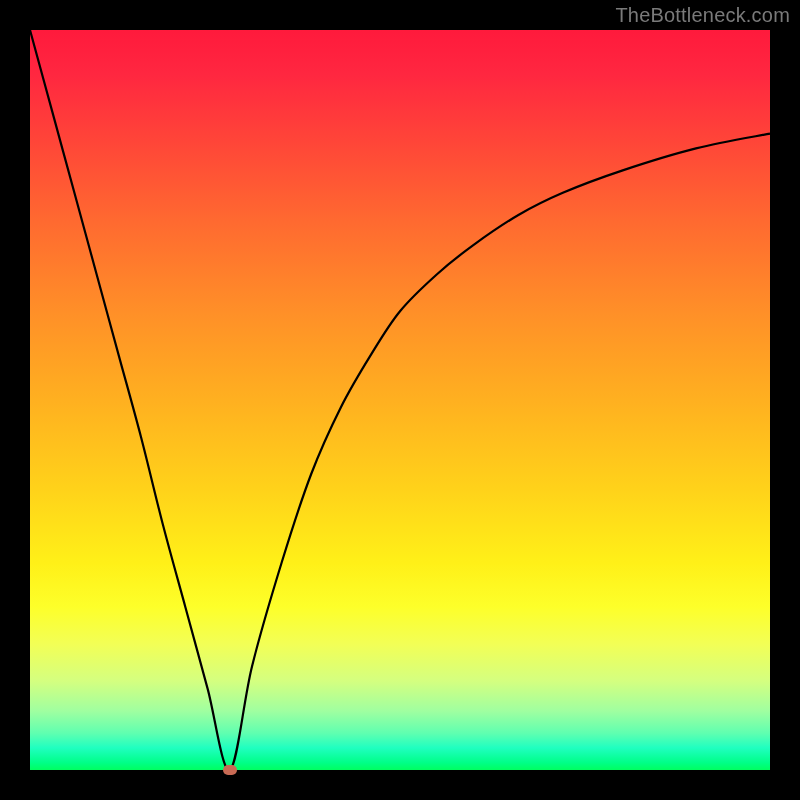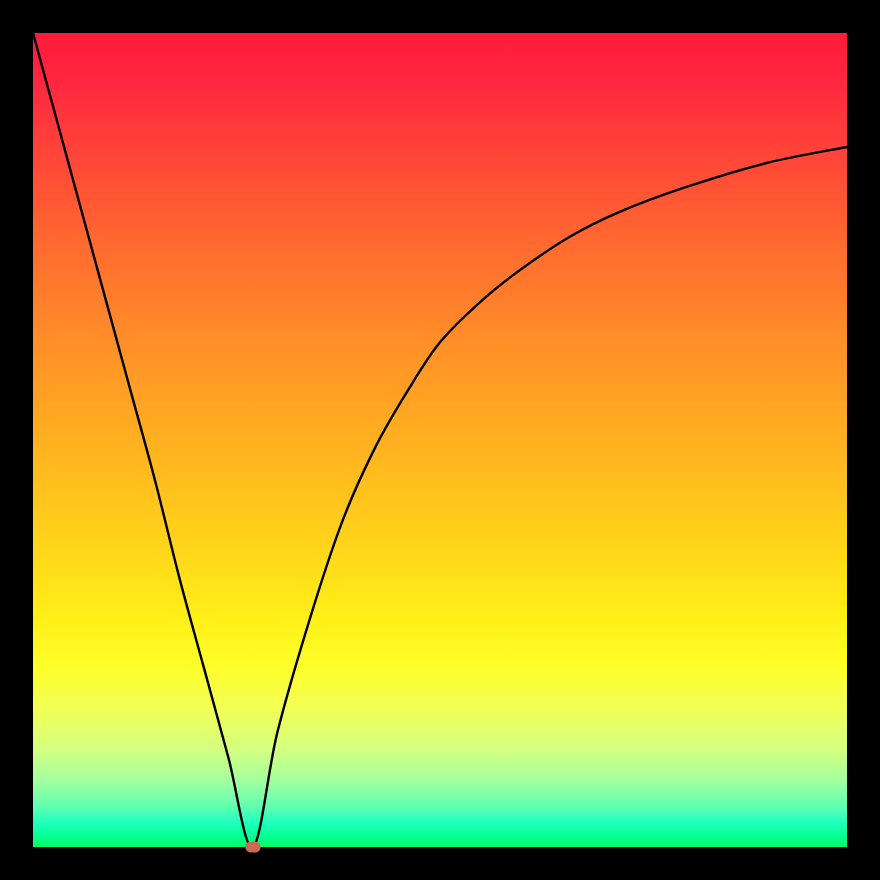--- a/index.html
+++ b/index.html
@@ -72,13 +72,14 @@
 </style>
 </head>
 <body>
 
 <div class="frame">
   <div class="plot-area"></div>
   <svg class="curve" viewBox="0 0 740 740" preserveAspectRatio="none">
     <path id="curve-path" fill="none" stroke="#000" stroke-width="2.2" d="M 0.00 0.00 C 3.70 13.57, 14.80 54.27, 22.20 81.40 C 29.60 108.53, 37.00 135.67, 44.40 162.80 C 51.80 189.93, 59.20 217.07, 66.60 244.20 C 74.00 271.33, 81.40 298.47, 88.80 325.60 C 96.20 352.73, 103.60 378.63, 111.00 407.00 C 118.40 435.37, 125.80 467.43, 133.20 495.80 C 140.60 524.17, 148.00 550.07, 155.40 577.20 C 162.80 604.33, 170.20 631.47, 177.60 658.60 C 185.00 685.73, 192.40 743.70, 199.80 740.00 C 207.20 736.30, 213.37 670.93, 222.00 636.40 C 230.63 601.87, 241.73 564.87, 251.60 532.80 C 261.47 500.73, 271.33 469.90, 281.20 444.00 C 291.07 418.10, 300.93 397.13, 310.80 377.40 C 320.67 357.67, 330.53 341.63, 340.40 325.60 C 350.27 309.57, 358.90 294.77, 370.00 281.20 C 381.10 267.63, 394.67 255.30, 407.00 244.20 C 419.33 233.10, 430.43 224.47, 444.00 214.60 C 457.57 204.73, 473.60 193.63, 488.40 185.00 C 503.20 176.37, 515.53 170.20, 532.80 162.80 C 550.07 155.40, 569.80 148.00, 592.00 140.60 C 614.20 133.20, 641.33 124.57, 666.00 118.40 C 690.67 112.23, 727.67 106.07, 740.00 103.60"></path>
   </svg>
   <div id="min-dot" class="dot" style="left: 229.8px; top: 770px;"></div>
+  <div class="watermark">TheBottleneck.com</div>
 </div>
 
 </body></html>

